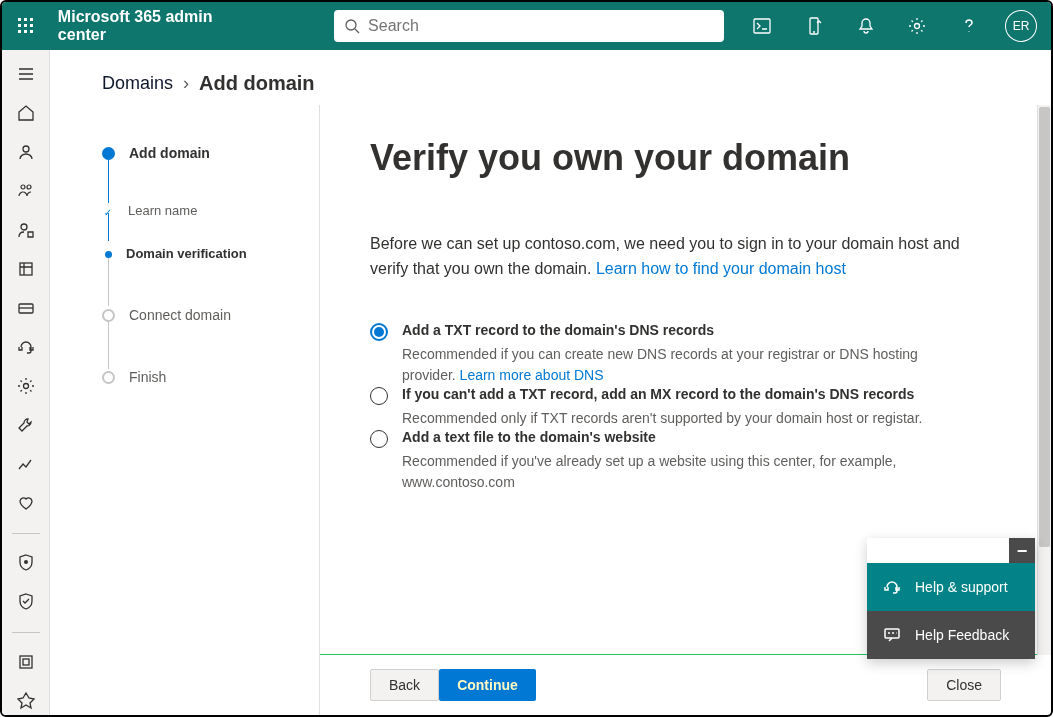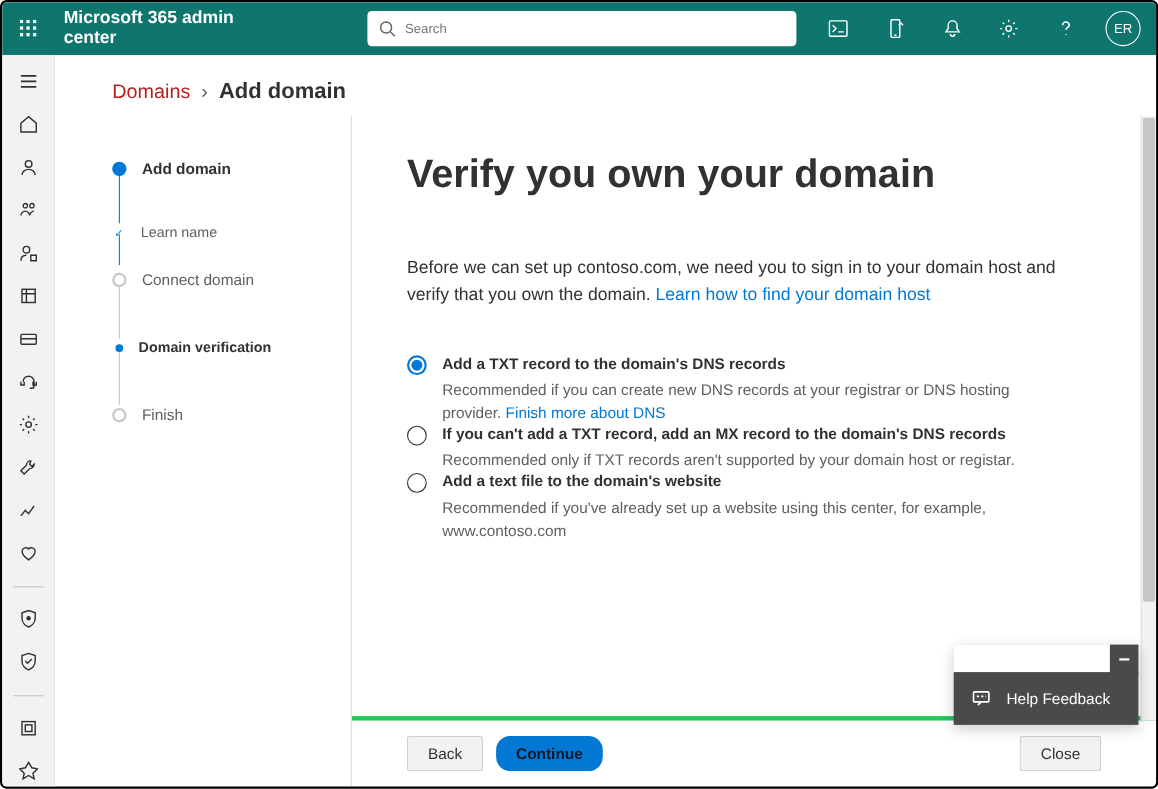--- a/index.html
+++ b/index.html
@@ -32,41 +32,41 @@
       height: 32px;
       background: #fff;
       border-radius: 4px;
       display: flex;
       align-items: center;
       padding: 0 10px;
       gap: 8px;
       color: #605e5c;
       margin-left: 38px;
     }
-    .search-box input { border: none; outline: none; flex: 1; font-size: 12px; background: transparent; }
+    .search-box input { border: none; outline: none; flex: 1; font-size: 16px; background: transparent; }
     .top-spacer { flex: 1; }
     .top-icon { width: 44px; height: 48px; display: flex; align-items: center; justify-content: center; cursor: pointer; }
     .avatar { width: 32px; height: 32px; border: 1px solid #fff; border-radius: 50%; display: flex; align-items: center; justify-content: center; font-size: 12px; margin: 0 6px; cursor: pointer;}
     .main-area { display: flex; height: calc(100% - 48px); }
     .left-rail {
       width: 48px;
       background: #f3f2f1;
       border-right: 1px solid #e1dfdd;
       display: flex;
       flex-direction: column;
       align-items: center;
       padding-top: 10px;
       gap: 12px;
     }
     .rail-icon { width: 36px; height: 36px; display: flex; align-items: center; justify-content: center; color: #323130; cursor: pointer; }
     .rail-icon svg { width: 18px; height: 18px; }
     .rail-sep { width: 28px; border-top: 1px solid #c8c6c4; margin: 4px 0; }
     .content-col { flex: 1; display: flex; flex-direction: column; position: relative; overflow: hidden;}
     .breadcrumb-row { padding: 22px 32px 10px 52px; font-size: 18px; display: flex; align-items: center; gap: 10px; }
-    .breadcrumb-light { color: #b91c1c; font-weight: 400; }
+    .breadcrumb-light { color: #0f172a; font-weight: 400; }
     .breadcrumb-chevron { color: #605e5c; }
     .breadcrumb-bold { font-weight: 600; font-size: 20px; }
     .panel-row { flex: 1; display: flex; overflow: hidden;}
     .stepper-col { width: 270px; padding: 40px 20px 20px 52px; border-right: 1px solid #e1dfdd;}
     .step { display: flex; align-items: flex-start; gap: 14px; position: relative; }
     .step-line { position: absolute; left: 6px; top: 14px; width: 1px; background: #0078d4; height: 44px; }
     .step-line.gray { background: #c8c6c4; }
     .step-dot { width: 13px; height: 13px; border-radius: 50%; flex-shrink: 0; margin-top: 2px; position: relative; z-index: 1;}
     .step-dot.filled { background: #0078d4; }
     .step-dot.small { width: 7px; height: 7px; background: #0078d4; margin-left: 3px; margin-top: 5px;}
@@ -80,24 +80,24 @@
     .intro-text { font-size: 16px; color: #323130; line-height: 1.55; margin-bottom: 40px; max-width: 600px;}
     .intro-text a { color: #0078d4; text-decoration: none; }
     .radio-group { display: flex; flex-direction: column; max-width: 580px;}
     .radio-item { display: flex; gap: 14px; align-items: flex-start; }
     .radio-circle { width: 18px; height: 18px; border: 1px solid #323130; border-radius: 50%; flex-shrink: 0; margin-top: 1px; display: flex; align-items: center; justify-content: center; cursor: pointer;}
     .radio-circle.selected { border: 2px solid #0078d4; }
     .radio-circle.selected::after { content: ''; width: 10px; height: 10px; background: #0078d4; border-radius: 50%; }
     .radio-label { font-weight: 600; font-size: 14px; }
     .radio-desc { font-size: 14px; color: #605e5c; margin-top: 6px; line-height: 1.5;}
     .radio-desc a { color: #0078d4; text-decoration: none; }
-    .footer-bar { border-top: 4px solid #22c55e; padding: 14px 50px; display: flex; gap: 12px; align-items: center;}
+    .footer-bar { border-top: 1px solid #22c55e; padding: 14px 50px; display: flex; align-items: center;}
     .btn { height: 32px; padding: 0 18px; font-size: 14px; border-radius: 2px; cursor: pointer; border: none;}
     .btn-default { background: #f3f2f1; color: #323130; border: 1px solid #d2d0ce;}
-    .btn-primary { background: #0078d4; color: #0f172a; font-weight: 600; border-radius: 13px;}
+    .btn-primary { background: #0078d4; color: #fef9c3; font-weight: 600;}
     .footer-spacer { flex: 1; }
     .float-panel { position: absolute; right: 16px; bottom: 56px; display: flex; flex-direction: column; box-shadow: 0 4px 12px rgba(0,0,0,0.2);}
     .float-collapse { align-self: flex-end; width: 26px; height: 26px; background: #4a4a4a; color: #fff; display: flex; align-items: center; justify-content: center; font-size: 18px; font-weight: bold; cursor: pointer; margin-bottom: -1px;}
     .float-item { height: 48px; width: 168px; display: flex; align-items: center; gap: 14px; padding: 0 16px; color: #fff; font-size: 14px; cursor: pointer;}
     .float-item.teal { background: #038387; }
     .float-item.gray { background: #4a4a4a; }
     .scrollbar-track { position: absolute; right: 0; top: 0; width: 14px; height: 100%; background: #f3f2f1; border-left: 1px solid #e1dfdd;}
     .scrollbar-thumb { position: absolute; right: 1px; top: 2px; width: 11px; height: 440px; background: #c8c6c4; border-radius: 2px;}
   </style>
 </head>
@@ -271,48 +271,48 @@
           <div class="step-dot filled"></div>
           <div class="step-line"></div>
           <div class="step-label bold">Add domain</div>
         </div>
         <div class="step">
           <div class="step-dot check">✓</div>
           <div class="step-line" style="top:10px;height:28px;"></div>
           <div class="step-label sub">Learn name</div>
         </div>
         <div class="step">
+          <div class="step-dot small"></div>
+          <div class="step-line gray" style="top:10px;height:50px;"></div>
+          <div class="step-label bold" style="font-size:13px;padding-bottom:46px;">Domain verification</div>
+        </div>
+        <div class="step">
           <div class="step-dot hollow"></div>
           <div class="step-line gray" style="height:48px;"></div>
           <div class="step-label" style="color:#605e5c;padding-bottom:46px;">Connect domain</div>
-        </div>
-        <div class="step">
-          <div class="step-dot small"></div>
-          <div class="step-line gray" style="top:10px;height:50px;"></div>
-          <div class="step-label bold" style="font-size:13px;padding-bottom:46px;">Domain verification</div>
         </div>
         <div class="step">
           <div class="step-dot hollow"></div>
           <div class="step-label" style="color:#605e5c;">Finish</div>
         </div>
       </div>
 
       <div style="flex:1;display:flex;flex-direction:column;position:relative;">
         <div class="content-main">
           <h1 class="page-heading">Verify you own your domain</h1>
           <p class="intro-text">
             <span>Before we can set up contoso.com, we need you to sign in to your domain host and verify that you own the domain. </span><a href="#">Learn how to find your domain host</a>
           </p>
 
           <div class="radio-group">
             <div class="radio-item">
               <div class="radio-circle selected"></div>
               <div>
                 <div class="radio-label">Add a TXT record to the domain's DNS records</div>
-                <div class="radio-desc"><span>Recommended if you can create new DNS records at your registrar or DNS hosting provider. </span><a href="#">Finish more about DNS</a></div>
+                <div class="radio-desc"><span>Recommended if you can create new DNS records at your registrar or DNS hosting provider. </span><a href="#">Learn more about DNS</a></div>
               </div>
             </div>
             <div class="radio-item">
               <div class="radio-circle"></div>
               <div>
                 <div class="radio-label">If you can't add a TXT record, add an MX record to the domain's DNS records</div>
                 <div class="radio-desc">Recommended only if TXT records aren't supported by your domain host or registar.</div>
               </div>
             </div>
             <div class="radio-item">
@@ -333,20 +333,26 @@
         </div>
 
         <div class="scrollbar-track" style="top:0;height:calc(100% - 60px);">
           <div class="scrollbar-thumb"></div>
         </div>
       </div>
     </div>
 
     <div class="float-panel">
       <div class="float-collapse">−</div>
+      <div class="float-item teal">
+        <svg width="18" height="18" viewBox="0 0 18 18" fill="none" stroke="#fff" stroke-width="1.5">
+            <path d="M4 9a5 5 0 0110 0v4a2 2 0 01-2 2h-2M2 9v3h3V9M13 9v3h3V9"></path>
+          </svg>
+        <span>Help &amp; support</span>
+      </div>
       <div class="float-item gray">
         <svg width="18" height="18" viewBox="0 0 18 18" fill="none" stroke="#fff" stroke-width="1.5">
             <rect x="2" y="3" width="14" height="9" rx="1"></rect>
             <path d="M6 15l3-3M5 7h2M9 7h2M13 7h0.5"></path>
           </svg>
         <span>Help Feedback</span>
       </div>
     </div>
 
   </div>

